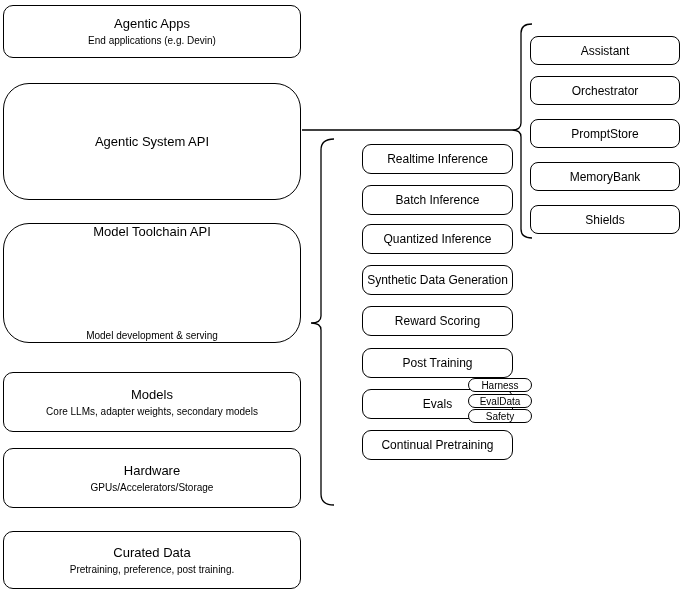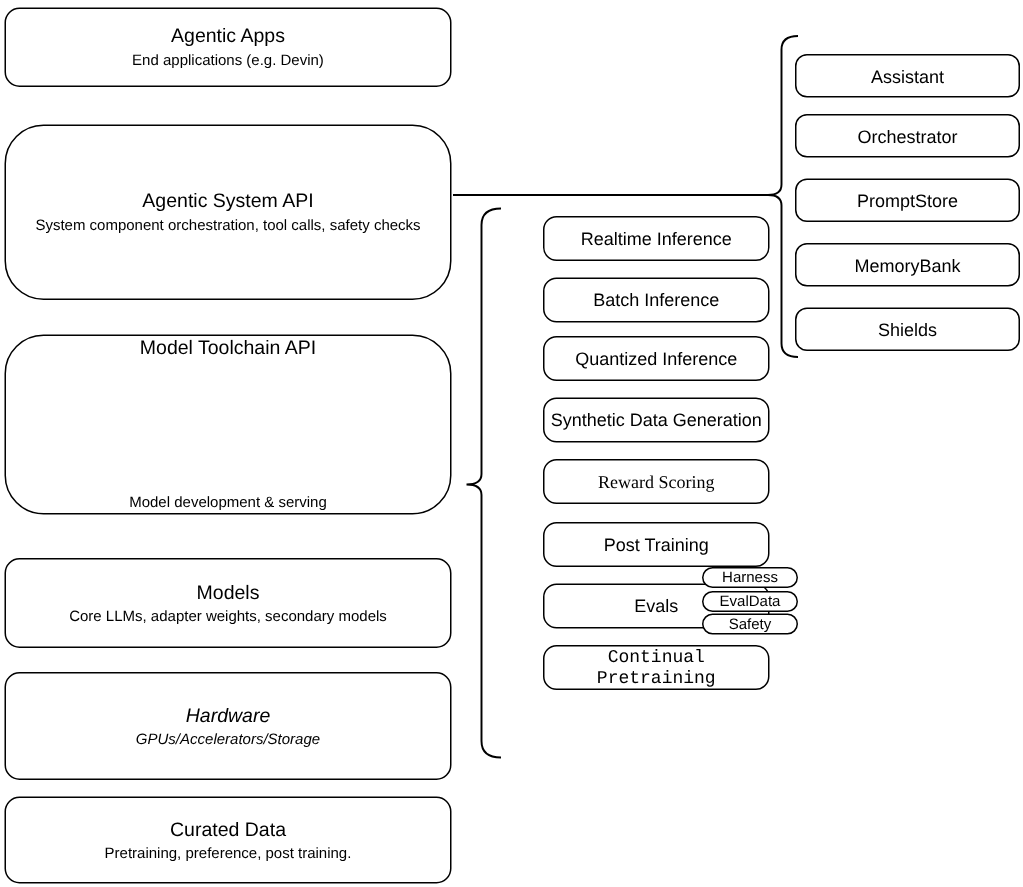--- a/index.html
+++ b/index.html
@@ -88,34 +88,33 @@
     <path d="M532,24 Q521,24 521,33 L521,123 Q521,130 512,130 Q521,130 521,137 L521,229 Q521,238 532,238" stroke="#000000" stroke-width="1.3" fill="none"></path>
   </svg>
 
   <div class="box layer-box r10" style="top:5px;height:53px;">
     <span class="title">Agentic Apps</span>
     <span class="subtitle">End applications (e.g. Devin)</span>
   </div>
 
   <div class="box layer-box r26" style="top:83px;height:117px;">
     <span class="title">Agentic System API</span>
-    <span class="subtitle">System component orchestration, tool calls, safety checks</span>
   </div>
 
   <div class="box layer-box r26" style="top:223px;height:120px;justify-content:space-between;">
     <span class="title">Model Toolchain API</span>
     <span class="subtitle">Model development &amp; serving</span>
   </div>
 
   <div class="box layer-box r10" style="top:372px;height:60px;">
     <span class="title">Models</span>
     <span class="subtitle">Core LLMs, adapter weights, secondary models</span>
   </div>
 
-  <div class="box layer-box r10" style="top:448px;height:72px;font-style:italic;">
+  <div class="box layer-box r10" style="top:448px;height:60px;">
     <span class="title">Hardware</span>
     <span class="subtitle">GPUs/Accelerators/Storage</span>
   </div>
 
   <div class="box layer-box r10" style="top:531px;height:58px;">
     <span class="title">Curated Data</span>
     <span class="subtitle">Pretraining, preference, post training.</span>
   </div>
 
   <div class="box midbox" style="top:144px;">
@@ -123,30 +122,30 @@
   </div>
   <div class="box midbox" style="top:185px;align-items:center;">
     <span>Batch Inference</span>
   </div>
   <div class="box midbox" style="top:224px;">
     <span>Quantized Inference</span>
   </div>
   <div class="box midbox" style="top:265px;">
     <span>Synthetic Data Generation</span>
   </div>
-  <div class="box midbox" style="top:306px;font-family:Liberation Serif, serif;">
+  <div class="box midbox" style="top:306px;">
     <span>Reward Scoring</span>
   </div>
   <div class="box midbox" style="top:348px;">
     <span>Post Training</span>
   </div>
   <div class="box midbox" style="top:389px;">
     <span>Evals</span>
   </div>
-  <div class="box midbox" style="top:430px;font-family:Liberation Mono, monospace;">
+  <div class="box midbox" style="top:430px;">
     <span>Continual Pretraining</span>
   </div>
 
   <div class="box stadium" style="top:378px;">
     <span>Harness</span>
   </div>
   <div class="box stadium" style="top:394px;">
     <span>EvalData</span>
   </div>
   <div class="box stadium" style="top:409px;">

